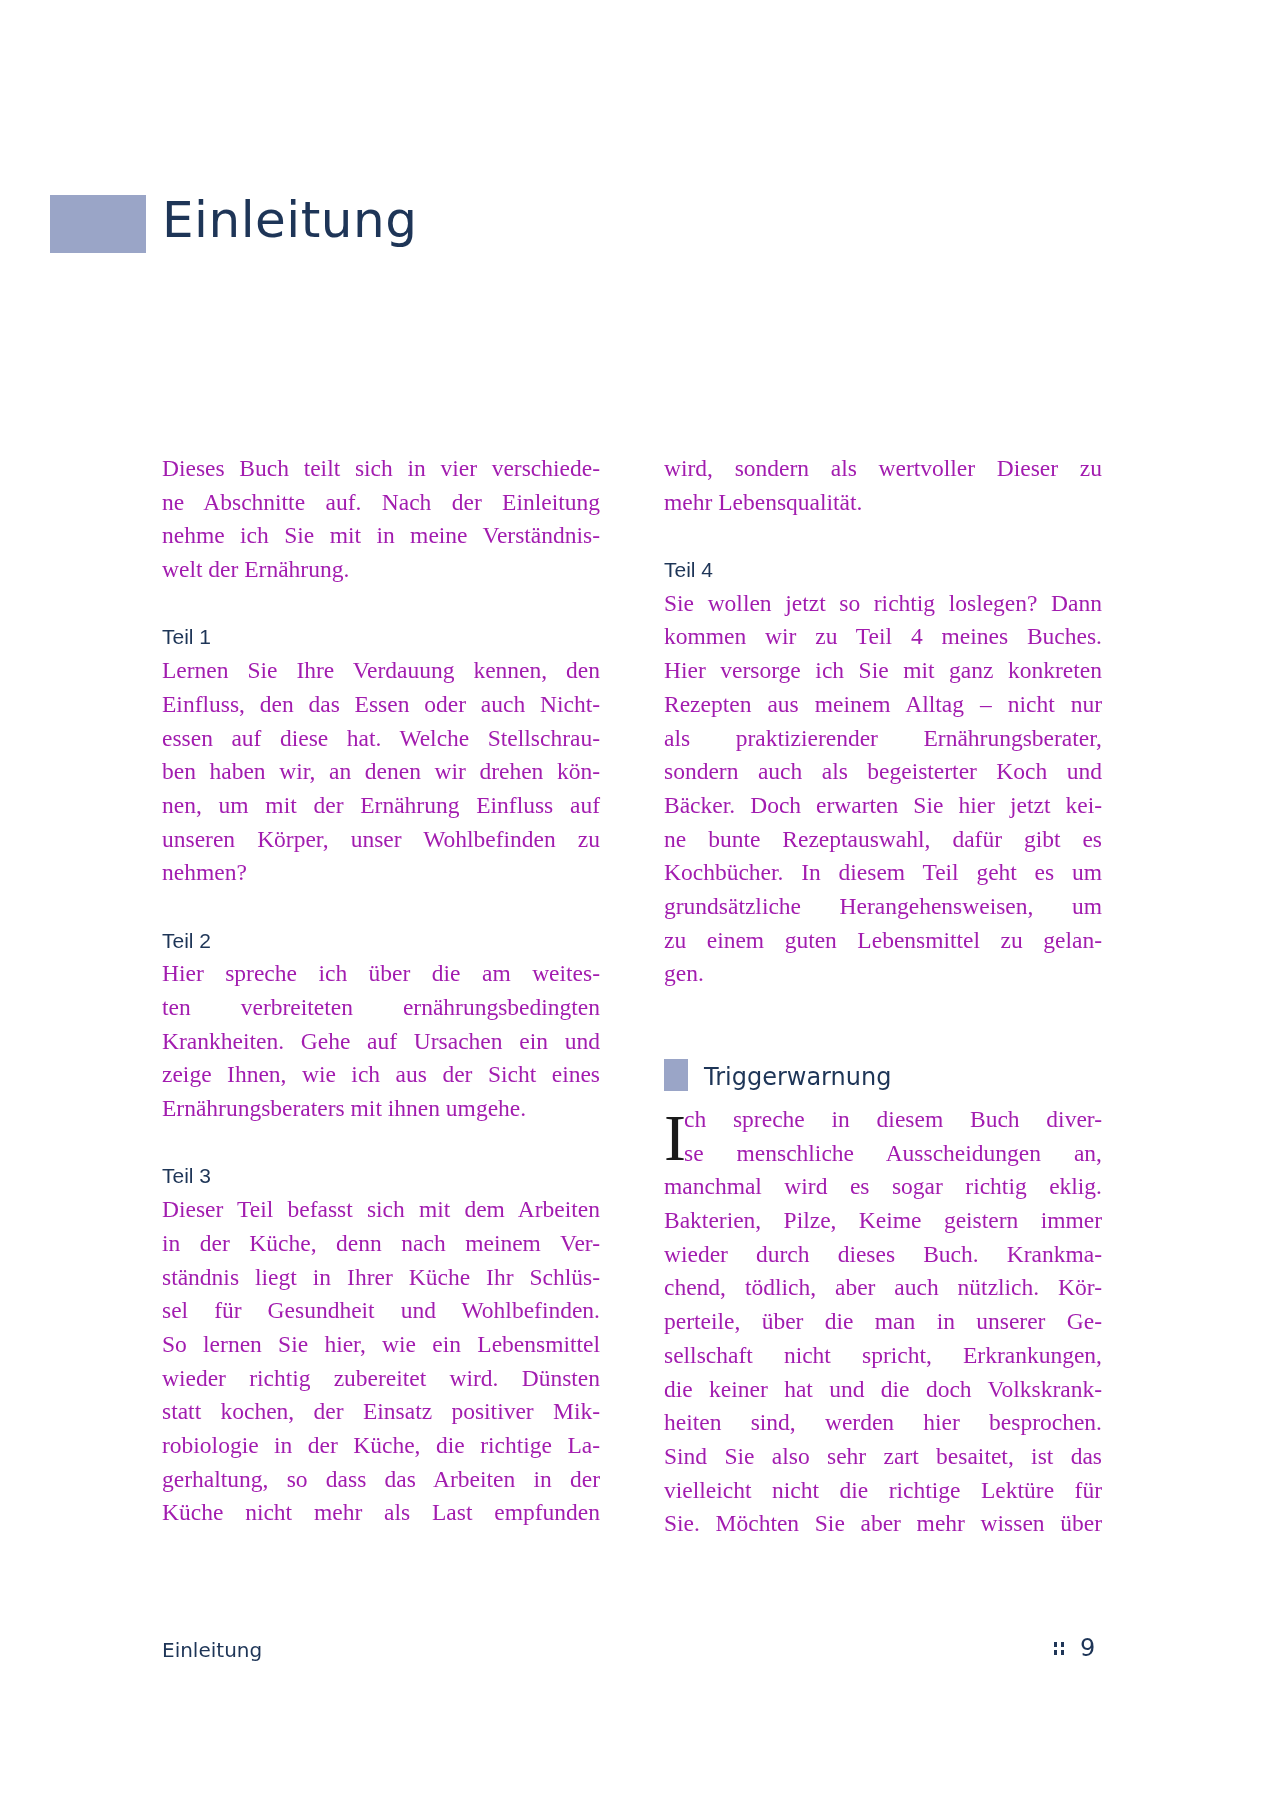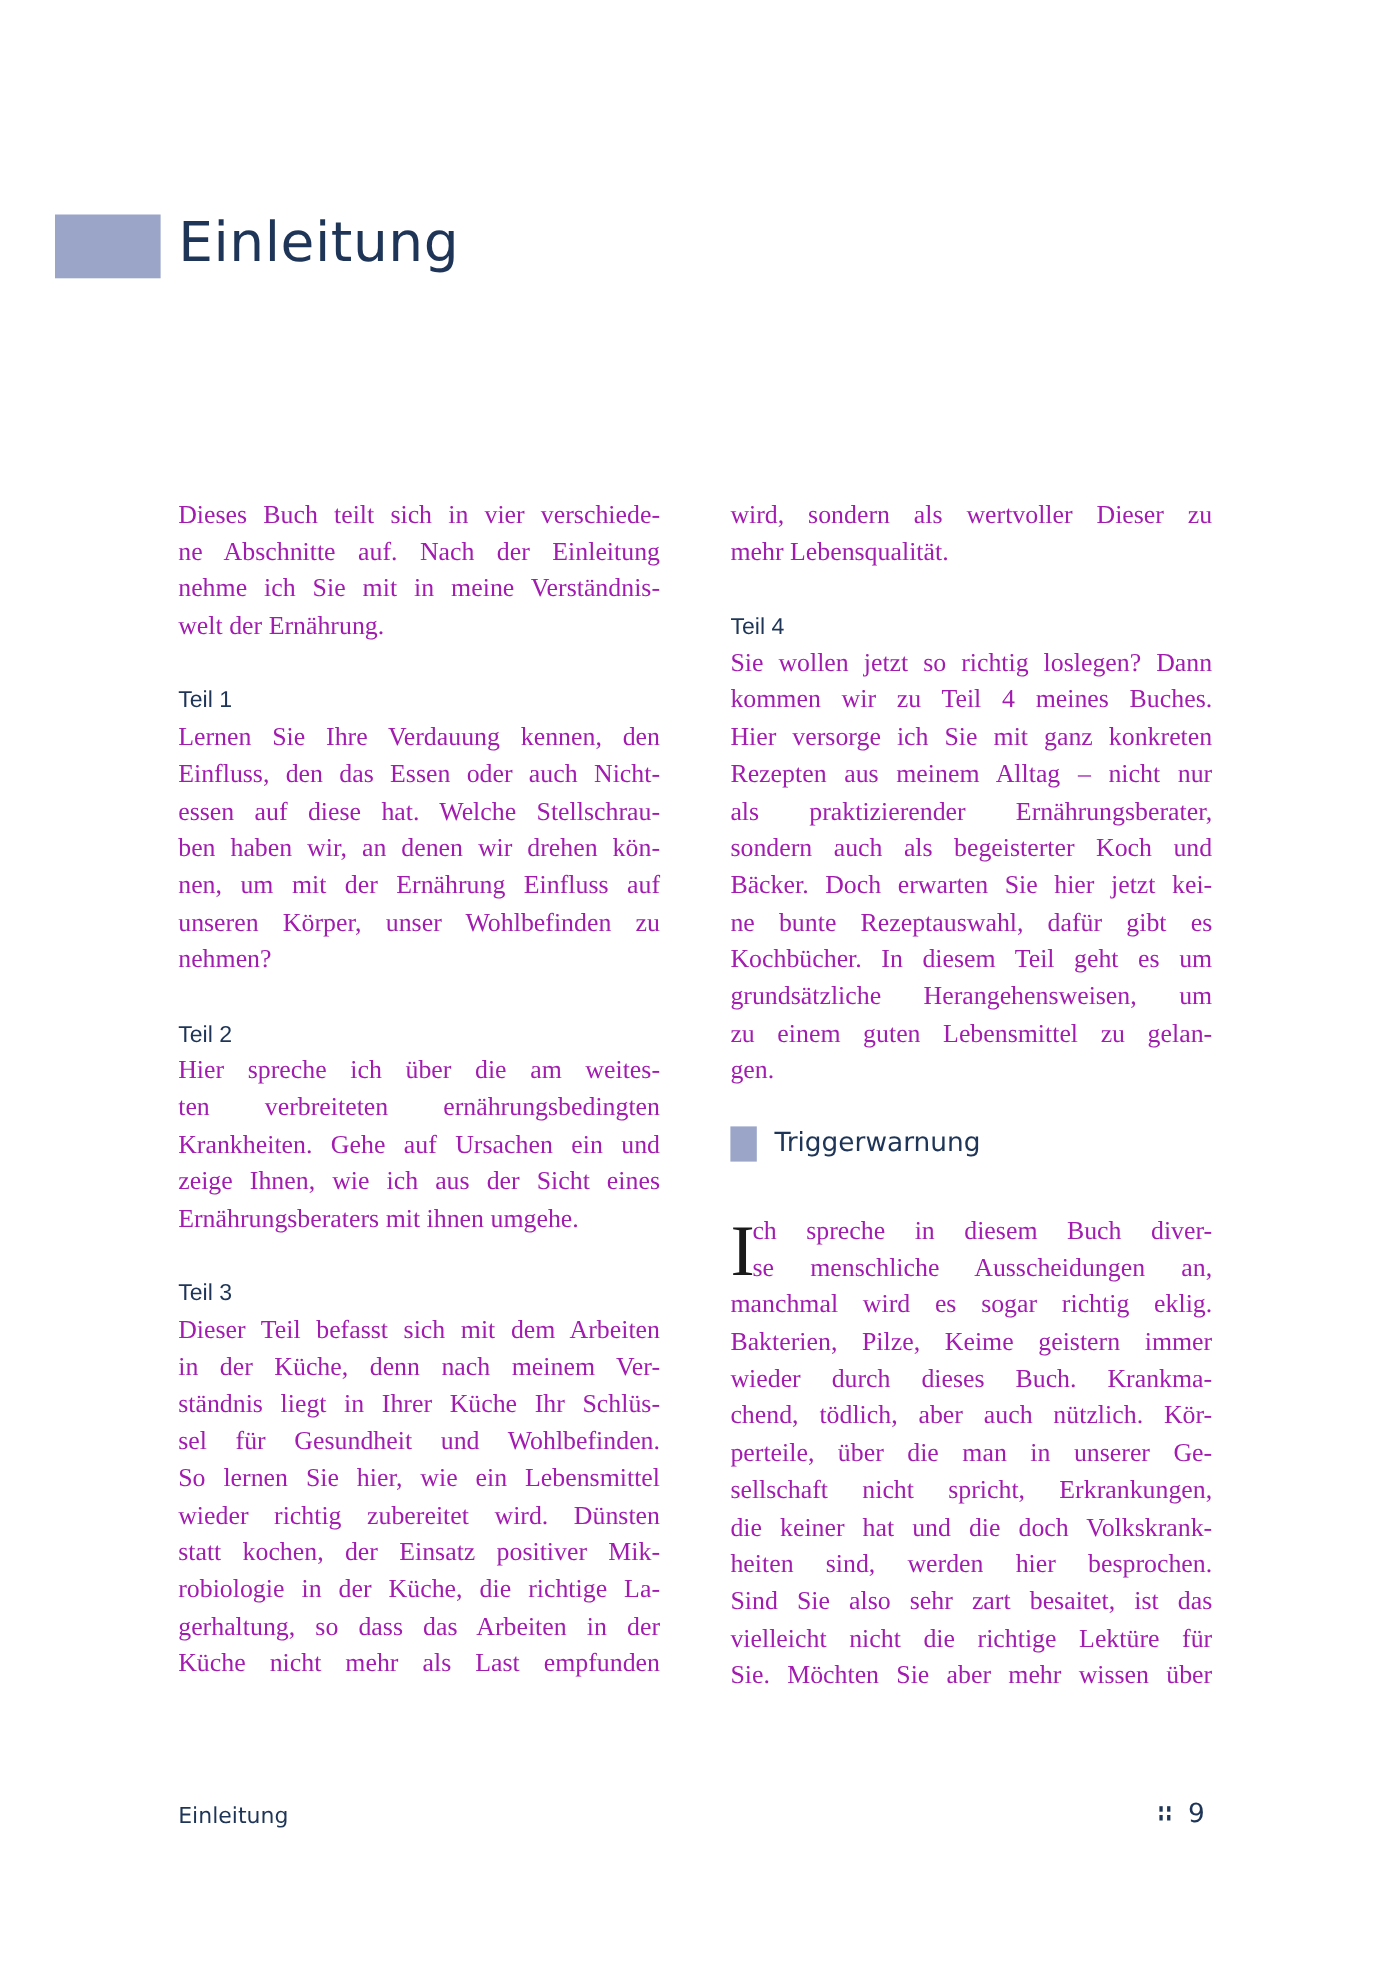--- a/index.html
+++ b/index.html
@@ -20,21 +20,21 @@
       font-family: "Liberation Serif", serif; font-size: 23.5px; color: #a21caf;
       height: 33.7px; line-height: 33.7px; white-space: nowrap;
       text-align: justify; text-align-last: justify;
     }
     .line.last { text-align-last: left; }
     .gap { height: 33.7px; }
     .subhead {
       font-family: Liberation Sans, sans-serif; font-size: 21px; color: #1e3557;
       height: 33.7px; line-height: 33.7px; font-weight: normal;
     }
-    .section-head { display: flex; align-items: flex-start; height: 67px; margin-top: 33px; }
+    .section-head { display: flex; align-items: flex-end; height: 67px; margin-top: 33px; }
     .section-square { width: 24px; height: 32px; background: #9aa5c7; margin-right: 16px; }
     .section-title {
       font-family: "DejaVu Sans", sans-serif; font-size: 24px; color: #1e3557;
     }
     .dropcap-wrap { position: relative; }
     .dropcap {
       position: absolute; left: 0; top: 6px;
       font-family: "Liberation Serif", serif; font-size: 66px; line-height: 58px; color: #1a1a1a;
     }
     .indent { padding-left: 20px; }

